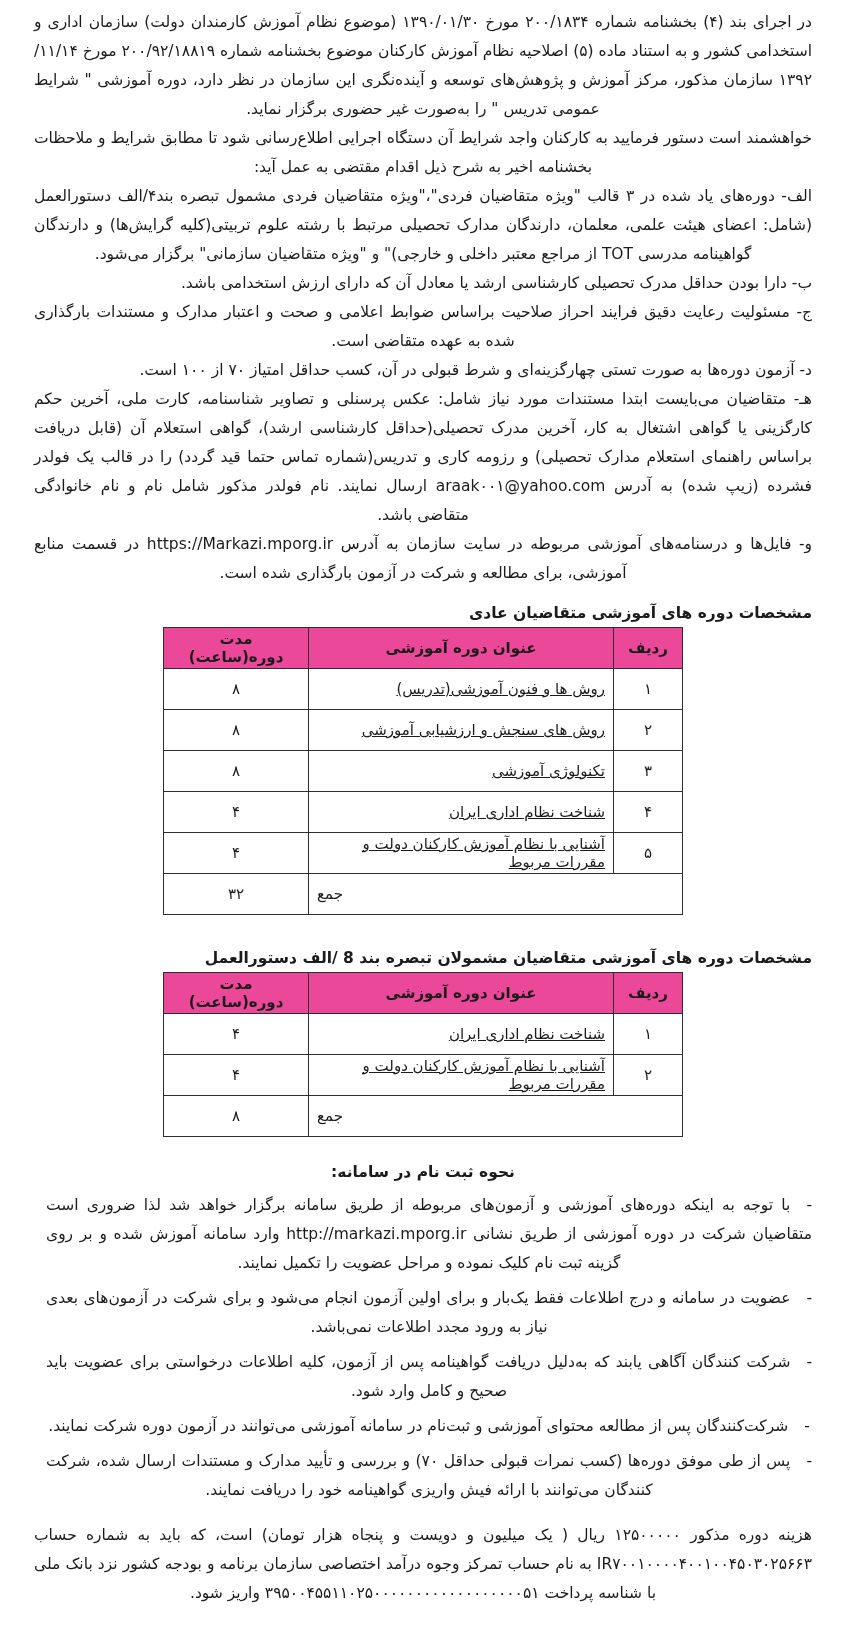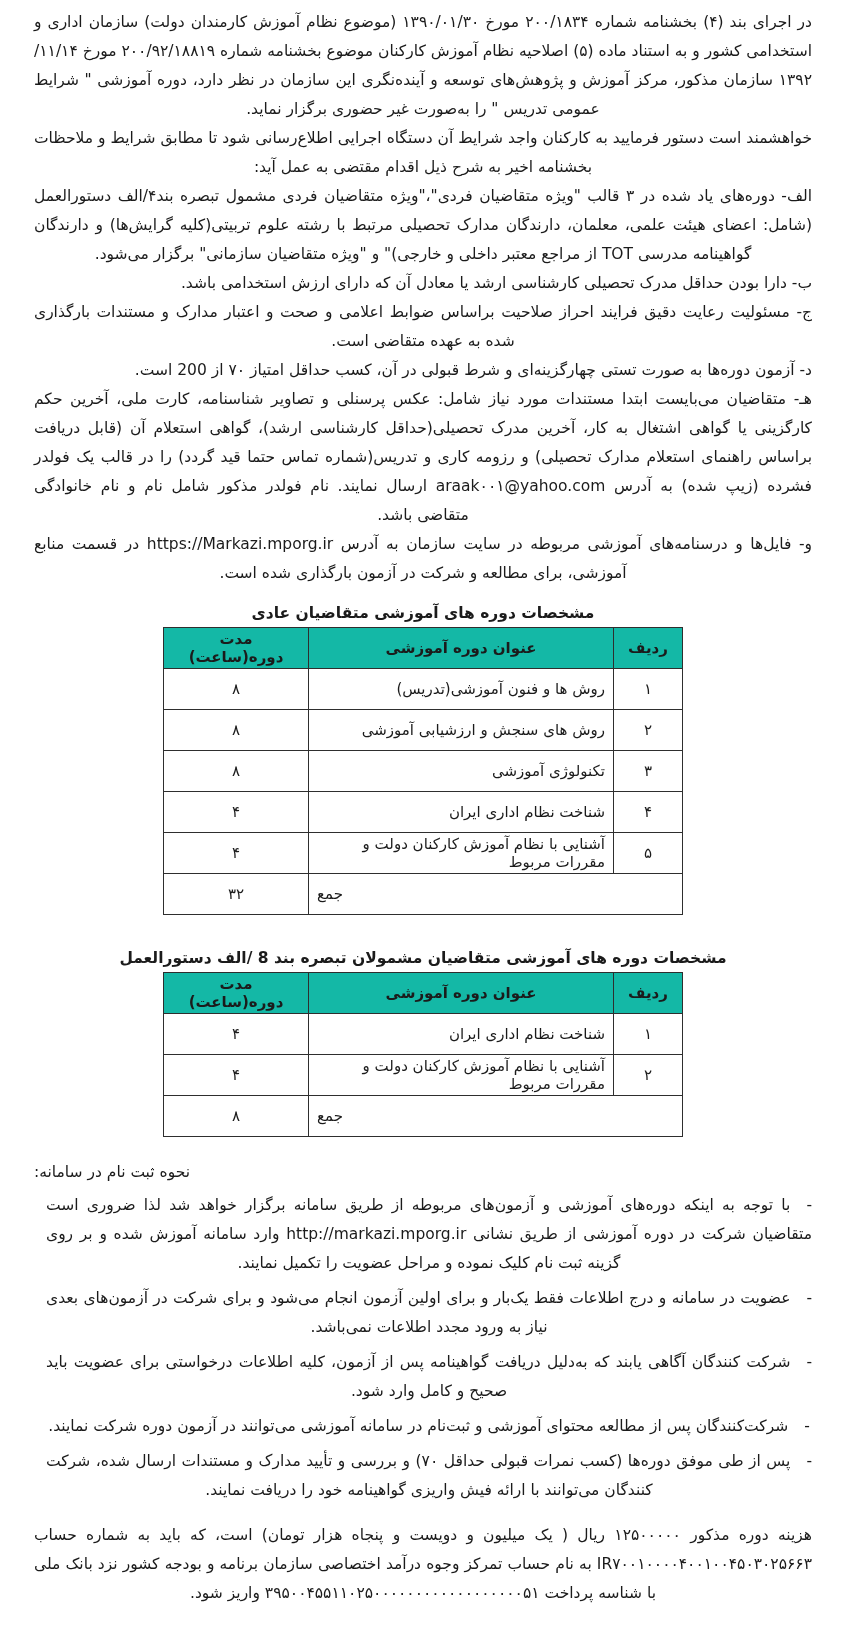--- a/index.html
+++ b/index.html
@@ -24,69 +24,69 @@
     line-height: 29px;
     text-align: justify;
     text-justify: inter-word;
   }
   .clast { text-align-last: center; }
 
   .tbl-title {
     margin: 16px 0 5px 0;
     font-size: 15.5px;
     font-weight: bold;
-    text-align: center;
+    text-align: right;
   }
   table.courses {
     width: 520px;
     margin: 0 auto;
     border-collapse: collapse;
     font-size: 15px;
   }
   table.courses th, table.courses td {
     border: 1.6px solid #2e2e2e;
     height: 36px;
     padding: 2px 8px;
   }
   table.courses th {
-    background: #14b8a6;
+    background: #ec4899;
     font-weight: bold;
     text-align: center;
   }
   td.c-no { width: 52px; text-align: center; }
-  td.c-course { text-align: right; }
+  td.c-course { text-align: right; text-decoration: underline; }
   td.c-hours { width: 128px; text-align: center; }
   td.c-total { text-align: left; }
 
   .sec-head {
     margin: 26px 0 10px 0;
     font-size: 15.5px;
-    font-weight: normal;
-    text-align: left;
+    font-weight: bold;
+    text-align: center;
   }
   .bullet { margin: 0 0 6px 12px; }
   .bmarker {
     display: inline-block;
     margin-left: 16px;
   }
   .spacer-lg { height: 18px; }
   .spacer-md { height: 10px; }
 </style>
 </head>
 <body>
 
 <div class="doc">
 
   <p class="para clast">در اجرای بند (۴) بخشنامه شماره ۲۰۰/۱۸۳۴ مورخ ۱۳۹۰/۰۱/۳۰ (موضوع نظام آموزش کارمندان دولت) سازمان اداری و استخدامی کشور و به استناد ماده (۵) اصلاحیه نظام آموزش کارکنان موضوع بخشنامه شماره ۲۰۰/۹۲/۱۸۸۱۹ مورخ ۱۱/۱۴/ ۱۳۹۲ سازمان مذکور، مرکز آموزش و پژوهش‌های توسعه و آینده‌نگری این سازمان در نظر دارد، دوره آموزشی " شرایط عمومی تدریس " را به‌صورت غیر حضوری برگزار نماید.</p>
   <p class="para clast">خواهشمند است دستور فرمایید به کارکنان واجد شرایط آن دستگاه اجرایی اطلاع‌رسانی شود تا مطابق شرایط و ملاحظات بخشنامه اخیر به شرح ذیل اقدام مقتضی به عمل آید:</p>
 
   <p class="para clast">الف- دوره‌های یاد شده در ۳ قالب "ویژه متقاضیان فردی"،"ویژه متقاضیان فردی مشمول تبصره بند۴/الف دستورالعمل (شامل: اعضای هیئت علمی، معلمان، دارندگان مدارک تحصیلی مرتبط با رشته علوم تربیتی(کلیه گرایش‌ها) و دارندگان گواهینامه مدرسی TOT از مراجع معتبر داخلی و خارجی)" و "ویژه متقاضیان سازمانی" برگزار می‌شود.</p>
   <p class="para">ب- دارا بودن حداقل مدرک تحصیلی کارشناسی ارشد یا معادل آن که دارای ارزش استخدامی باشد.</p>
   <p class="para clast">ج- مسئولیت رعایت دقیق فرایند احراز صلاحیت براساس ضوابط اعلامی و صحت و اعتبار مدارک و مستندات بارگذاری شده به عهده متقاضی است.</p>
-  <p class="para">د- آزمون دوره‌ها به صورت تستی چهارگزینه‌ای و شرط قبولی در آن، کسب حداقل امتیاز ۷۰ از 200 است.</p>
+  <p class="para">د- آزمون دوره‌ها به صورت تستی چهارگزینه‌ای و شرط قبولی در آن، کسب حداقل امتیاز ۷۰ از ۱۰۰ است.</p>
   <p class="para clast">هـ- متقاضیان می‌بایست ابتدا مستندات مورد نیاز شامل: عکس پرسنلی و تصاویر شناسنامه، کارت ملی، آخرین حکم کارگزینی یا گواهی اشتغال به کار، آخرین مدرک تحصیلی(حداقل کارشناسی ارشد)، گواهی استعلام آن (قابل دریافت براساس راهنمای استعلام مدارک تحصیلی) و رزومه کاری و تدریس(شماره تماس حتما قید گردد) را در قالب یک فولدر فشرده (زیپ شده) به آدرس araak۰۰۱@yahoo.com ارسال نمایند. نام فولدر مذکور شامل نام و نام خانوادگی متقاضی باشد.</p>
   <p class="para clast">و- فایل‌ها و درسنامه‌های آموزشی مربوطه در سایت سازمان به آدرس https://Markazi.mporg.ir در قسمت منابع آموزشی، برای مطالعه و شرکت در آزمون بارگذاری شده است.</p>
 
   <div class="tbl-title">مشخصات دوره های آموزشی متقاضیان عادی</div>
 
   <table class="courses">
     <thead>
       <tr>
         <th>ردیف</th>
         <th>عنوان دوره آموزشی</th>

